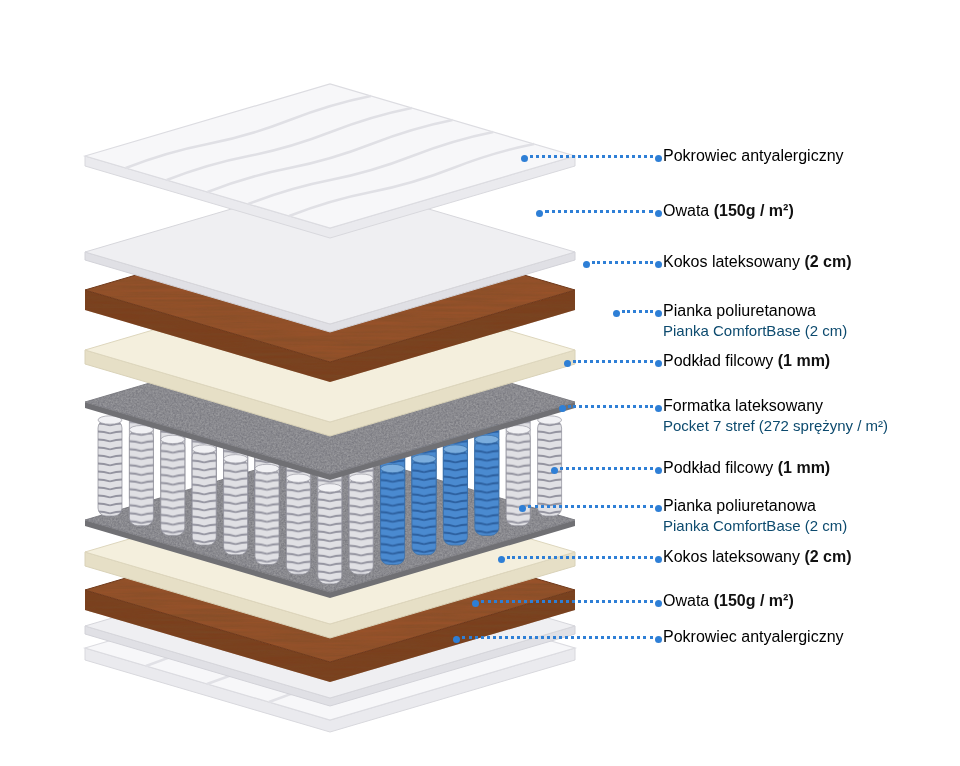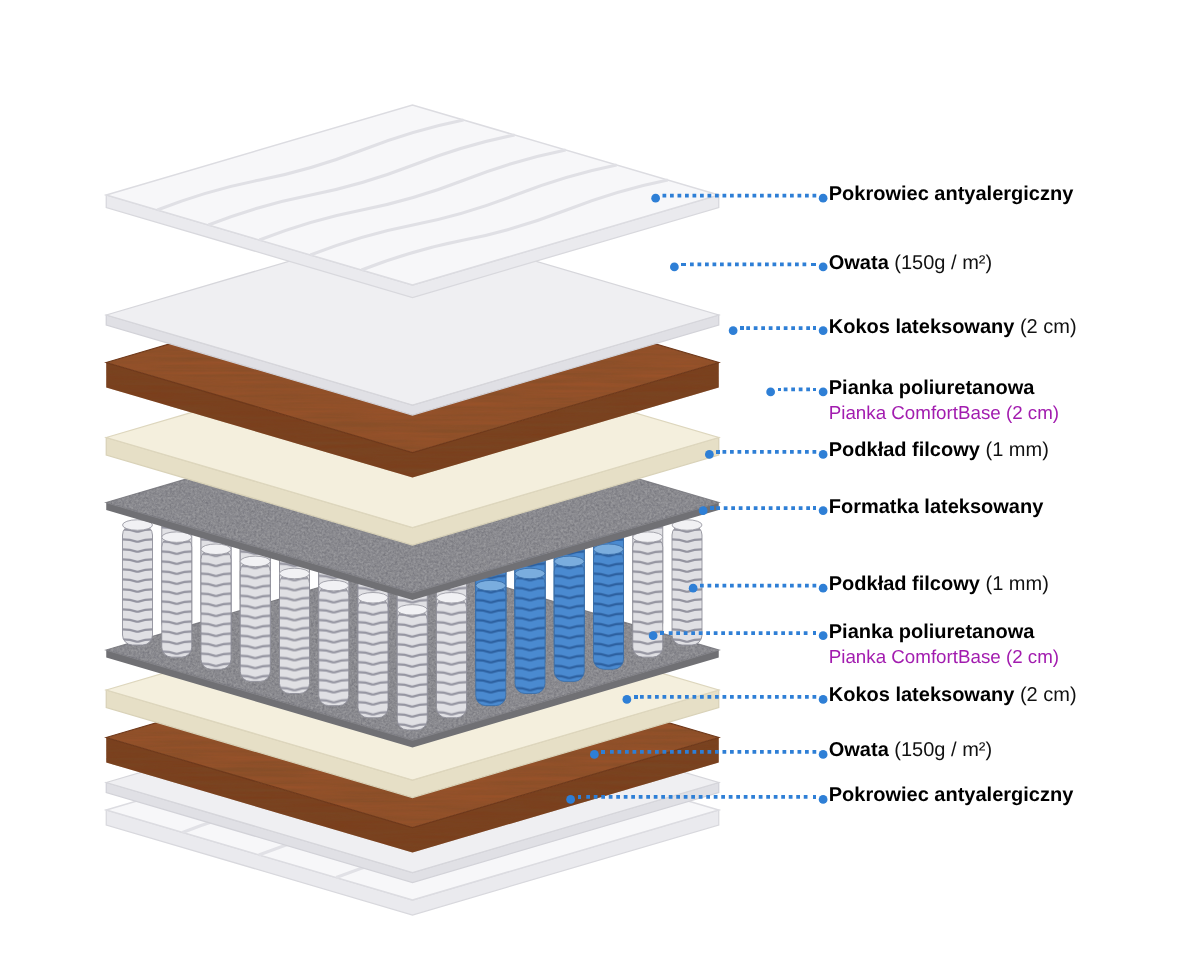--- a/index.html
+++ b/index.html
@@ -16,23 +16,23 @@
     border-top:3px dotted var(--accent,#2e7fd6);
   }
   .leader::before,.leader::after{
     content:"";position:absolute;width:7px;height:7px;border-radius:50%;
     background:var(--accent,#2e7fd6);top:-3px;
   }
   .leader::before{left:-9px}
   .leader::after{right:-9px}
   .label-text{position:absolute;left:663px;top:-10px;white-space:nowrap}
   .l1{font-size:16px;line-height:20px;color:#111}
-  .l1 .name{font-weight:bold;color:#000}
-  .l1 .detail{font-weight:normal}
-  .l2{font-size:15px;line-height:18px;margin-top:1px;color:#a21caf}
+  .l1 .name{font-weight:normal;color:#000}
+  .l1 .detail{font-weight:bold}
+  .l2{font-size:15px;line-height:18px;margin-top:1px;color:#0c4a6e}
 </style>
 </head>
 <body style="--accent: #2e7fd6;">
 
 <div class="stage">
 
   <svg class="illust" width="660" height="766" viewBox="0 0 660 766">
     <defs>
       <pattern id="coilG" width="24" height="8" patternUnits="userSpaceOnUse">
         <rect width="24" height="8" fill="#e0e0e4"></rect>
@@ -235,20 +235,21 @@
       <div class="leader" style="left:573px;width:80px"></div>
       <div class="label-text">
         <div class="l1"><span class="name">Podkład filcowy</span> <span class="detail">(1 mm)</span></div>
       </div>
     </div>
 
     <div class="label-row" style="top:406px">
       <div class="leader" style="left:568px;width:85px"></div>
       <div class="label-text">
         <div class="l1"><span class="name">Formatka lateksowany</span></div>
+        <div class="l2">Pocket 7 stref (272 sprężyny / m²)</div>
       </div>
     </div>
 
     <div class="label-row" style="top:468px">
       <div class="leader" style="left:560px;width:93px"></div>
       <div class="label-text">
         <div class="l1"><span class="name">Podkład filcowy</span> <span class="detail">(1 mm)</span></div>
       </div>
     </div>
 

